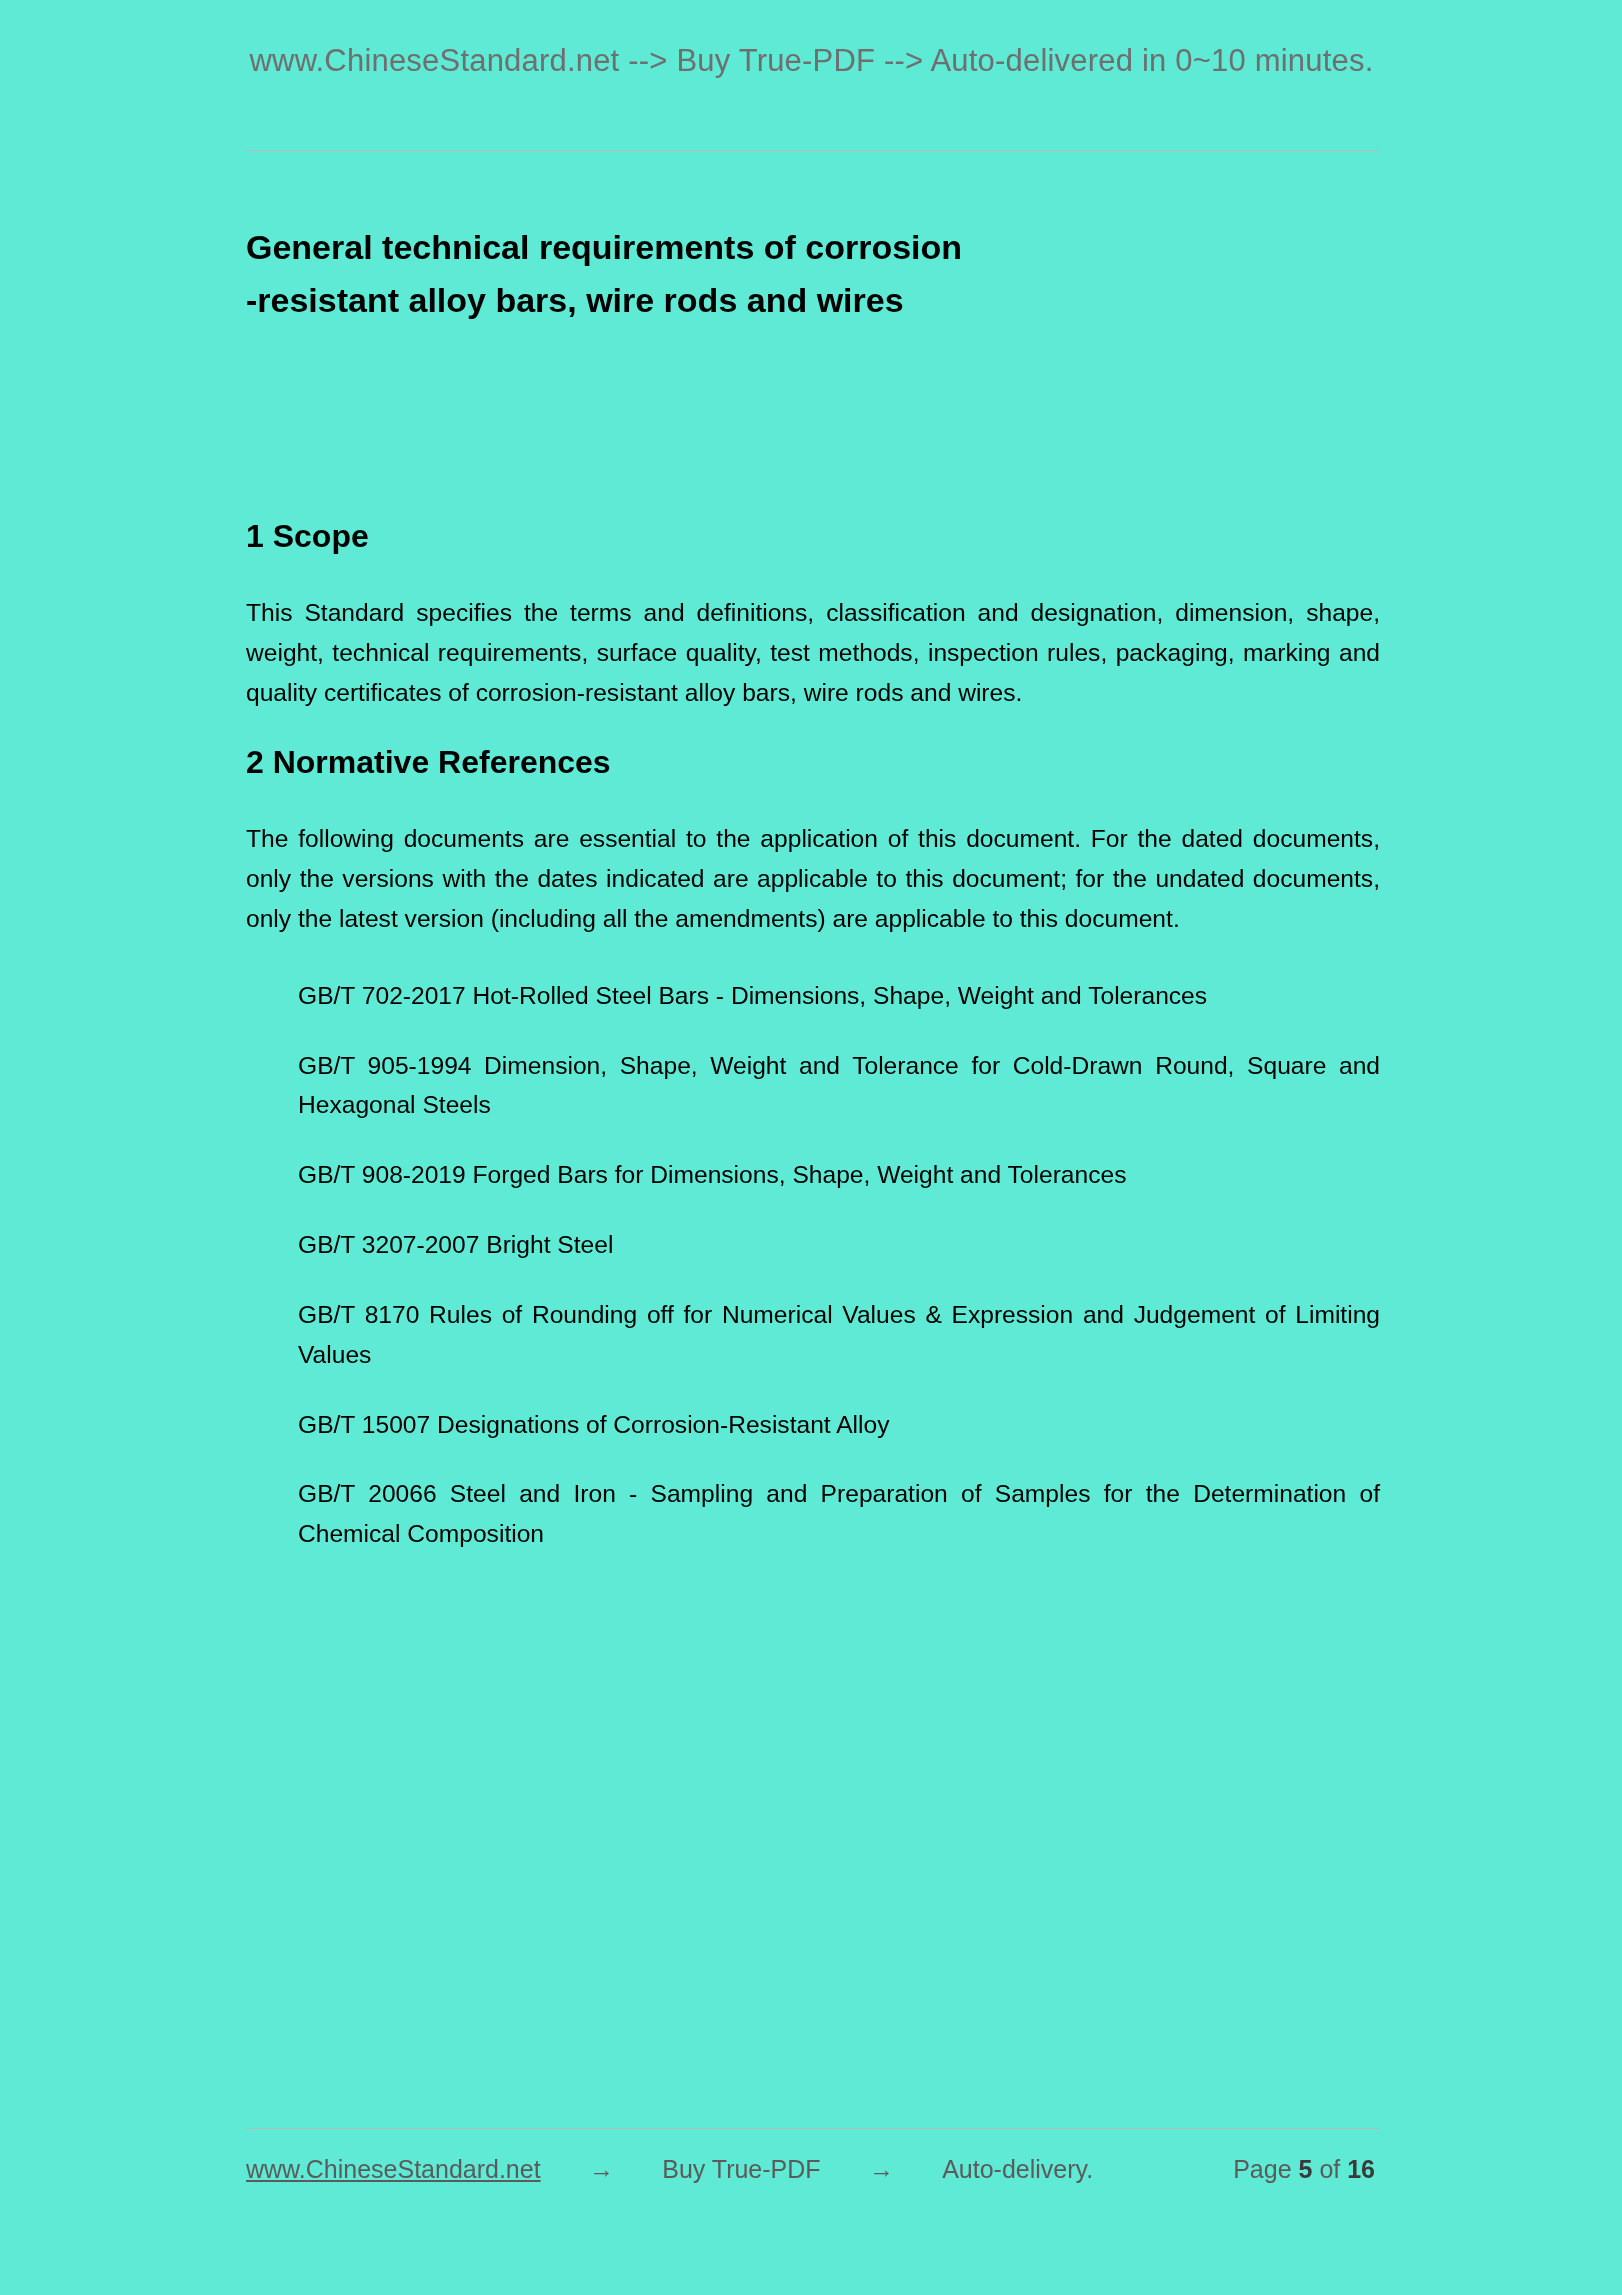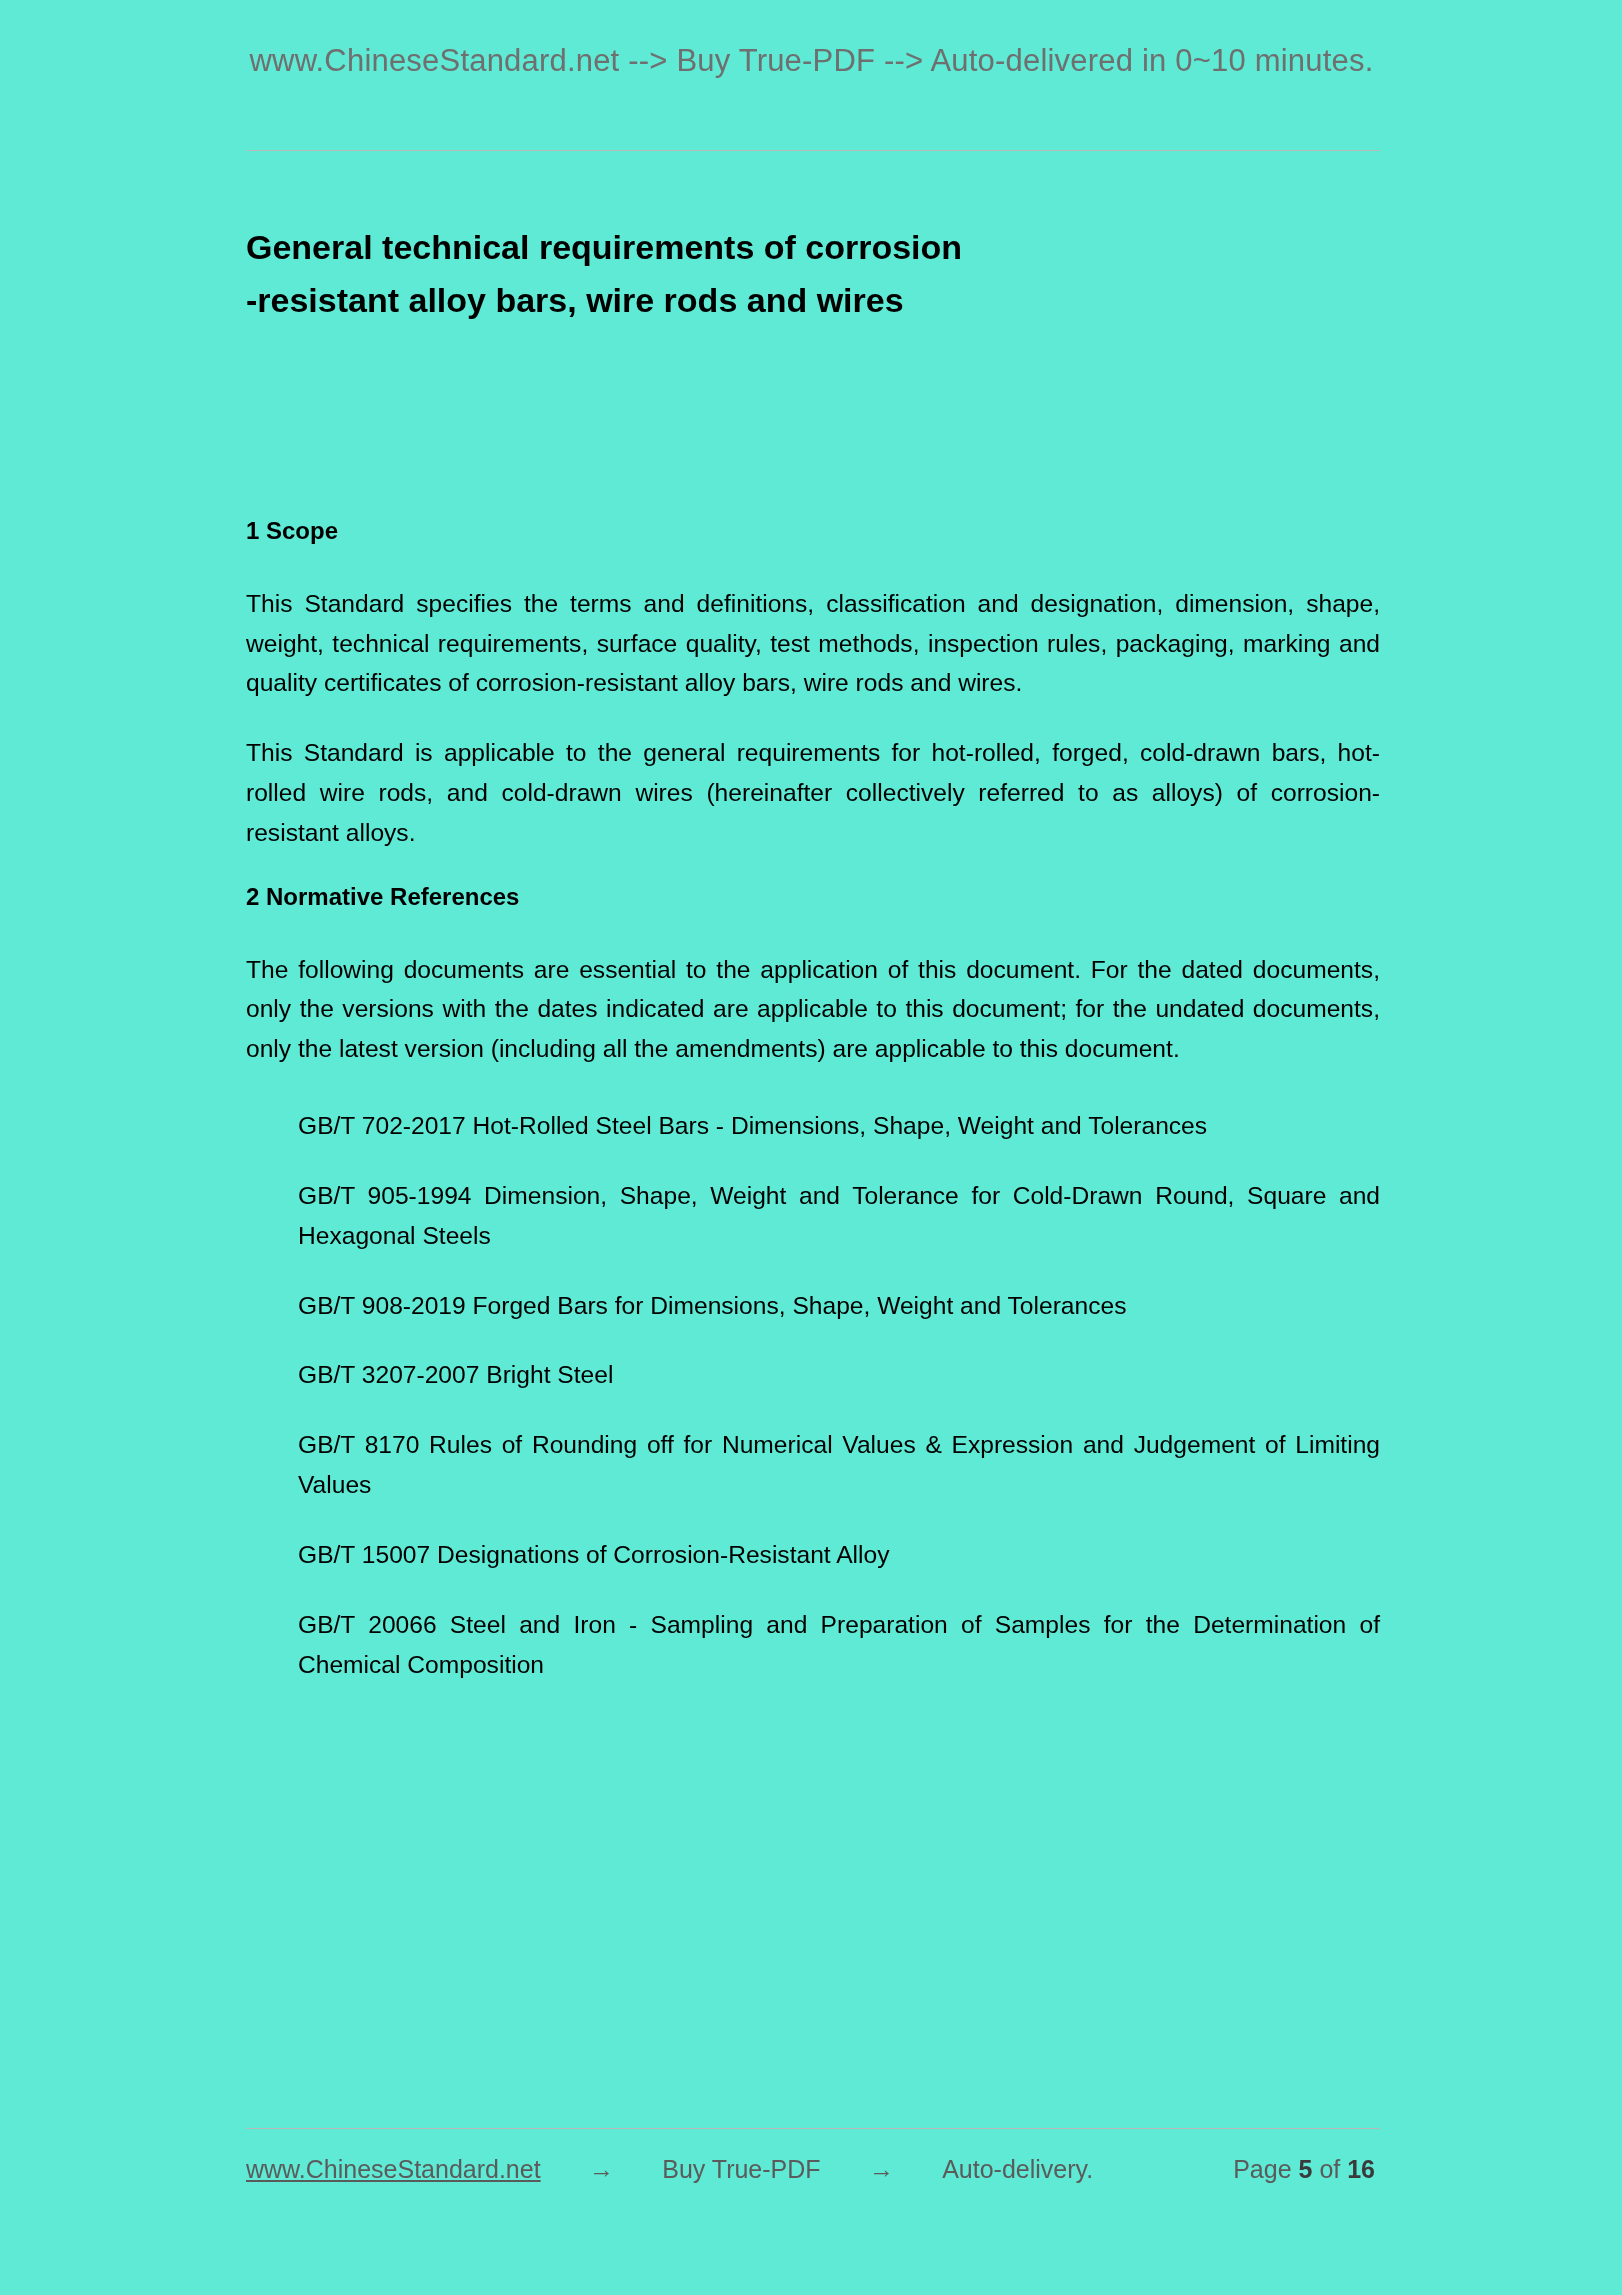--- a/index.html
+++ b/index.html
@@ -59,21 +59,21 @@
     line-height: 1.55;
     color: #000;
   }
   .content {
     position: absolute;
     top: 517px;
     left: 246px;
     width: 1134px;
   }
   h2.section {
-    font-size: 24px;
+    font-size: 32px;
     font-weight: bold;
     margin: 0 0 38px 0;
     line-height: 1.2;
   }
   .sec2-head {
     margin-top: 65px;
   }
   p.body-text {
     font-size: 24.6px;
     line-height: 1.62;
@@ -143,21 +143,20 @@
 
   <div class="doc-title">
     <div>General technical requirements of corrosion</div>
     <div>-resistant alloy bars, wire rods and wires</div>
   </div>
 
   <div class="content">
 
     <h2 class="section">1 Scope</h2>
     <p class="body-text">This Standard specifies the terms and definitions, classification and designation, dimension, shape, weight, technical requirements, surface quality, test methods, inspection rules, packaging, marking and quality certificates of corrosion-resistant alloy bars, wire rods and wires.</p>
-    <p class="body-text">This Standard is applicable to the general requirements for hot-rolled, forged, cold-drawn bars, hot-rolled wire rods, and cold-drawn wires (hereinafter collectively referred to as alloys) of corrosion-resistant alloys.</p>
 
     <h2 class="section sec2-head">2 Normative References</h2>
     <p class="body-text">The following documents are essential to the application of this document. For the dated documents, only the versions with the dates indicated are applicable to this document; for the undated documents, only the latest version (including all the amendments) are applicable to this document.</p>
 
     <div class="refs">
       <p class="ref-item">GB/T 702-2017 Hot-Rolled Steel Bars - Dimensions, Shape, Weight and Tolerances</p>
       <p class="ref-item">GB/T 905-1994 Dimension, Shape, Weight and Tolerance for Cold-Drawn Round, Square and Hexagonal Steels</p>
       <p class="ref-item no-justify">GB/T 908-2019 Forged Bars for Dimensions, Shape, Weight and Tolerances</p>
       <p class="ref-item no-justify">GB/T 3207-2007 Bright Steel</p>
       <p class="ref-item">GB/T 8170 Rules of Rounding off for Numerical Values &amp; Expression and Judgement of Limiting Values</p>

